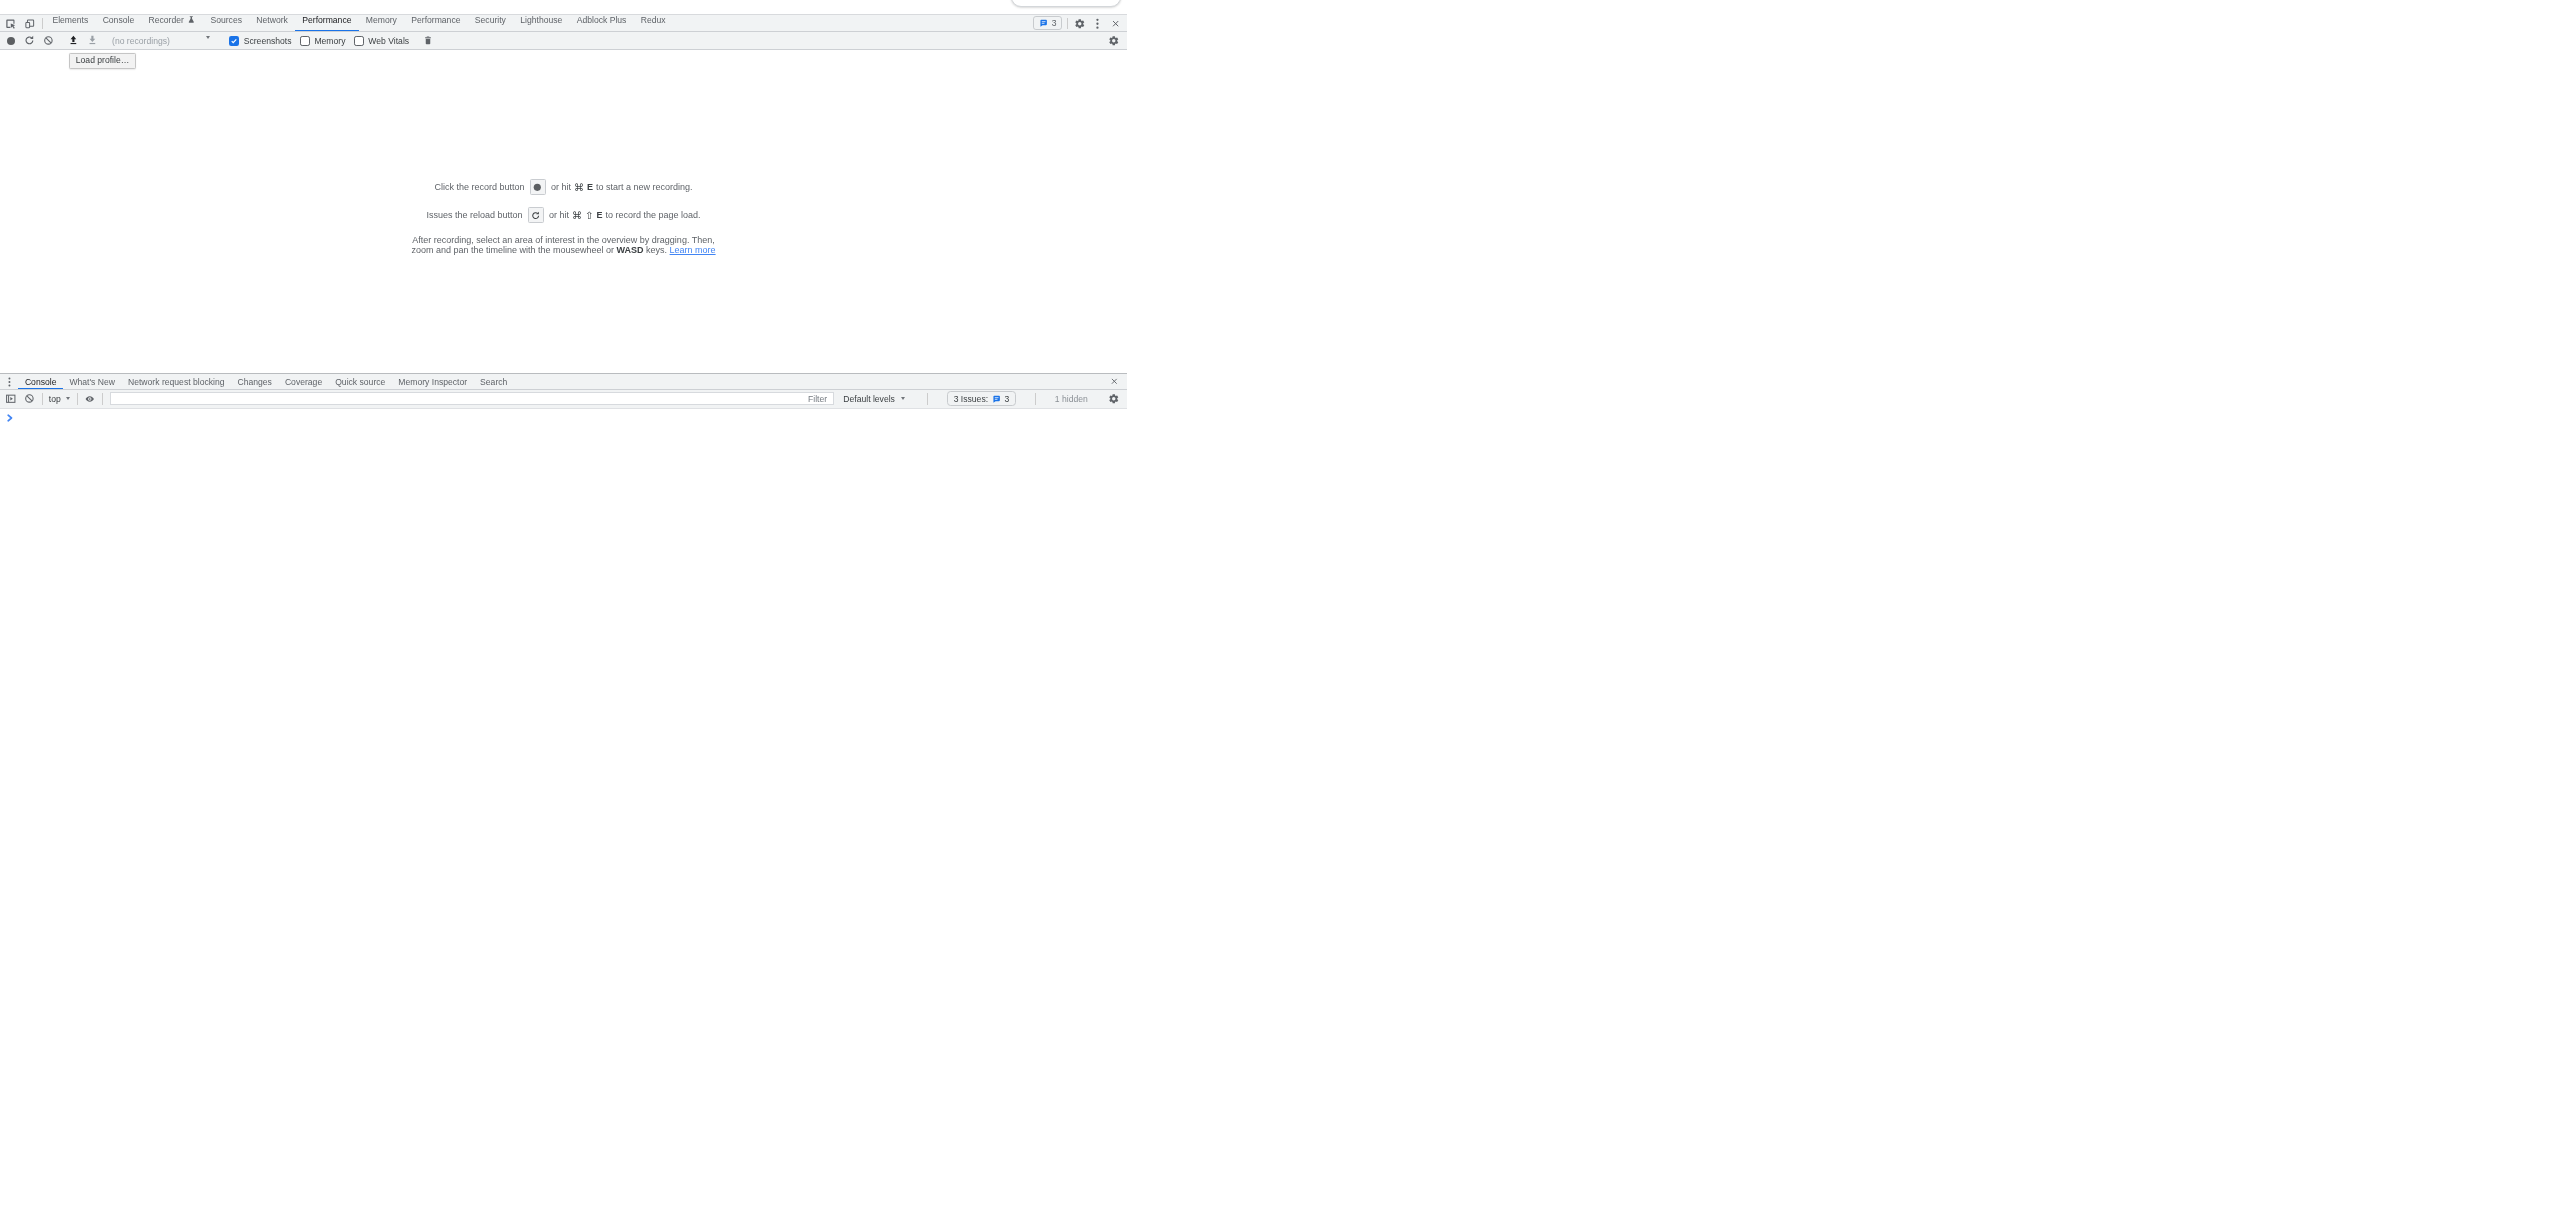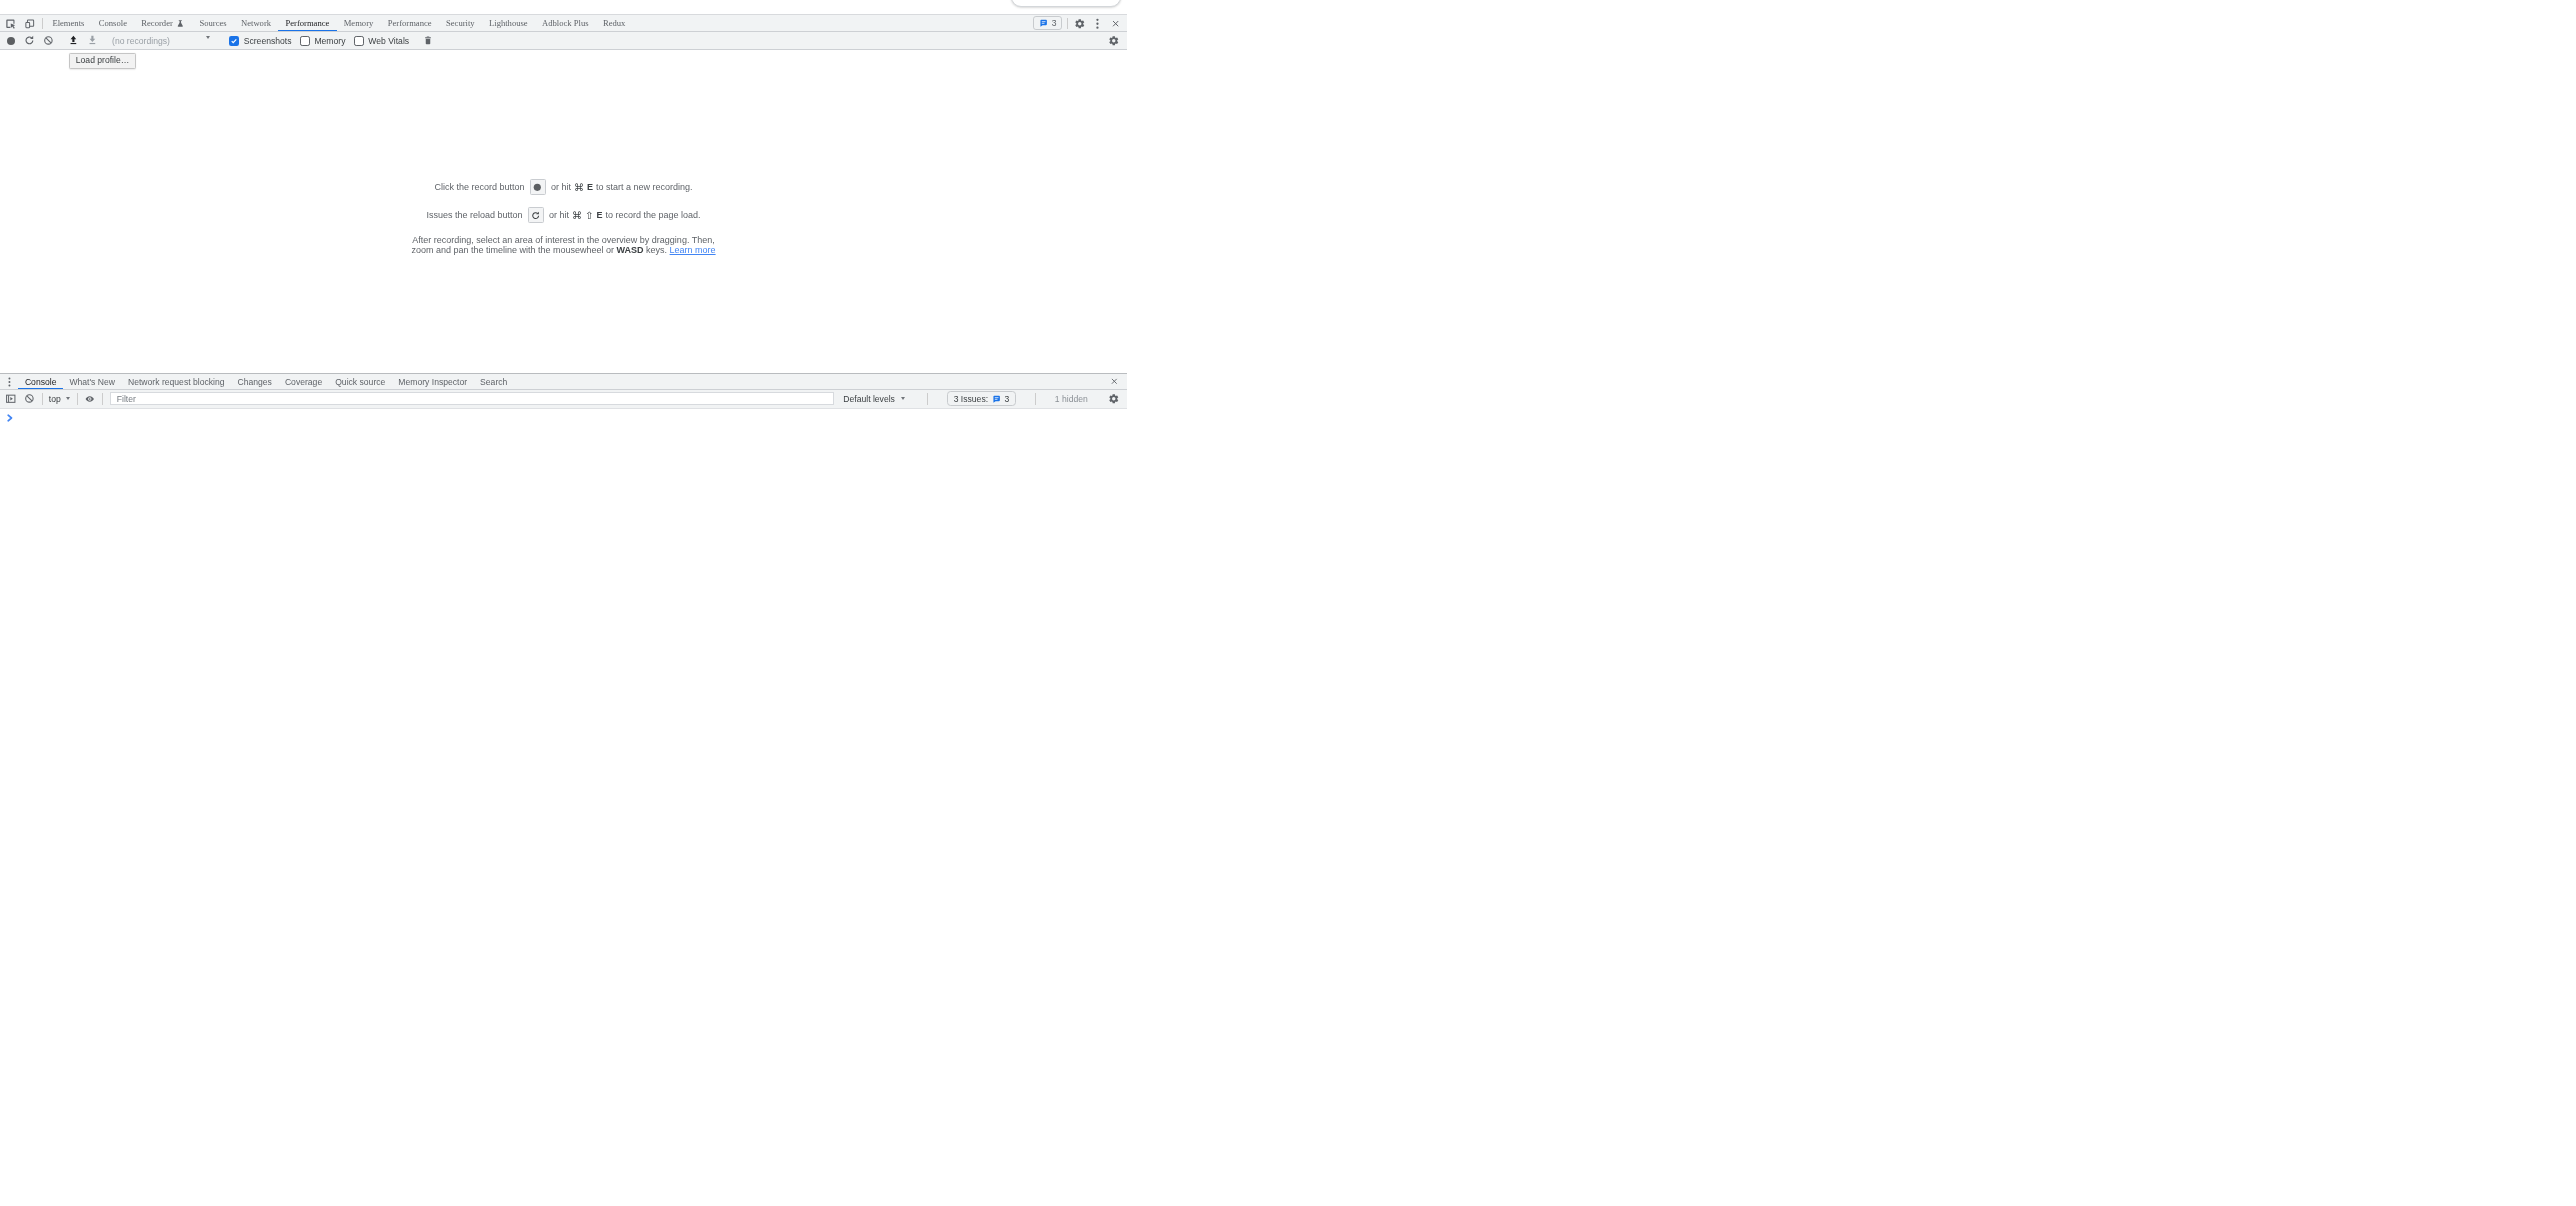--- a/index.html
+++ b/index.html
@@ -12,21 +12,21 @@
   .popup-remnant{position:absolute;top:-17px;left:1011px;width:108px;height:21.6px;background:#fff;
                  border:0.7px solid #d4d7da;border-radius:10px;box-shadow:0 0.7px 2.2px rgba(0,0,0,.18);}
 
   
   .dt{position:absolute;top:14.4px;left:0;right:0;bottom:0;display:flex;flex-direction:column;}
 
   .tabbar{height:18px;flex:none;background:#f1f3f4;border-top:0.7px solid #d8dadd;border-bottom:0.7px solid #cdd0d4;
           box-sizing:border-box;display:flex;align-items:stretch;padding:0 4.3px 0 1.4px;}
   .icon-btn{width:18.7px;display:flex;align-items:center;justify-content:center;flex:none;cursor:pointer;}
   .vsep{width:0.7px;background:#ccc;margin:2.9px 2.9px;flex:none;}
-  .tab{padding:0 7.2px;display:flex;align-items:center;gap:3.6px;color:#5f6368;position:relative;flex:none;cursor:pointer;white-space:nowrap;font-family:Liberation Serif, serif;}
+  .tab{padding:0 7.2px;display:flex;align-items:flex-start;gap:3.6px;color:#5f6368;position:relative;flex:none;cursor:pointer;white-space:nowrap;}
   .tab.active{color:#202124;}
   .tab.active::after{content:"";position:absolute;left:0;right:0;bottom:0;height:1.4px;background:#1a73e8;}
   .tabbar-right{margin-left:auto;display:flex;align-items:center;gap:5px;flex:none;padding-left:4.3px;}
   .issues-btn{display:flex;align-items:center;gap:3.6px;border:0.7px solid #c8cbce;border-radius:2.9px;height:12.2px;
               padding:0 4.3px;color:#5f6368;cursor:pointer;background:transparent;}
 
   .ptoolbar{height:18px;flex:none;background:#f1f3f4;border-bottom:0.7px solid #cdd0d4;box-sizing:border-box;
             display:flex;align-items:center;padding:0 4.3px 0 1.4px;}
   .ghost-select{display:flex;align-items:flex-start;width:98px;padding:0 4.3px;color:#9aa0a6;cursor:pointer;gap:16px;}
   .caret{width:0;height:0;border-left:2.9px solid transparent;border-right:2.9px solid transparent;
@@ -61,21 +61,21 @@
   .dtab{padding:0 6.5px;display:flex;align-items:center;color:#5f6368;position:relative;flex:none;cursor:pointer;white-space:nowrap;}
   .dtab.active{color:#202124;}
   .dtab.active::after{content:"";position:absolute;left:0;right:0;bottom:0;height:1.4px;background:#1a73e8;}
   .dots-btn{width:17px;display:flex;align-items:center;justify-content:center;flex:none;cursor:pointer;}
   .dclose{margin-left:auto;width:20px;display:flex;align-items:center;justify-content:center;flex:none;cursor:pointer;}
 
   .ctoolbar{height:18.7px;flex:none;background:#f1f3f4;border-bottom:0.7px solid #dfe1e4;box-sizing:border-box;
             display:flex;align-items:center;padding:0 5.8px 0 1.4px;}
   .select-inline{display:flex;align-items:center;gap:4.3px;color:#3c4043;padding:0 3.6px;cursor:pointer;white-space:nowrap;}
   .filter{flex:1;height:13px;box-sizing:border-box;border:0.7px solid #d7dade;background:#fff;margin:0 5.8px 0 4.3px;
-          padding:0 5.8px;font:inherit;color:#202124;outline:none;min-width:36px;}
+          padding:0 5.8px;font:inherit;color:#202124;outline:none;min-width:36px;text-align:right;}
   .filter::placeholder{color:#747a80;}
   .issues-pill{display:flex;align-items:center;gap:3.6px;border:0.7px solid #c8cbce;border-radius:3.6px;height:13px;
                padding:0 5.8px;color:#3c4043;cursor:pointer;background:transparent;white-space:nowrap;}
   .hidden-lbl{color:#8b9096;white-space:nowrap;}
   .cright{display:flex;align-items:center;gap:19px;flex:none;}
   .cbody{flex:1;background:#fff;position:relative;}
   .prompt{position:absolute;top:5px;left:6.5px;}
 </style>
 </head>
 <body>

